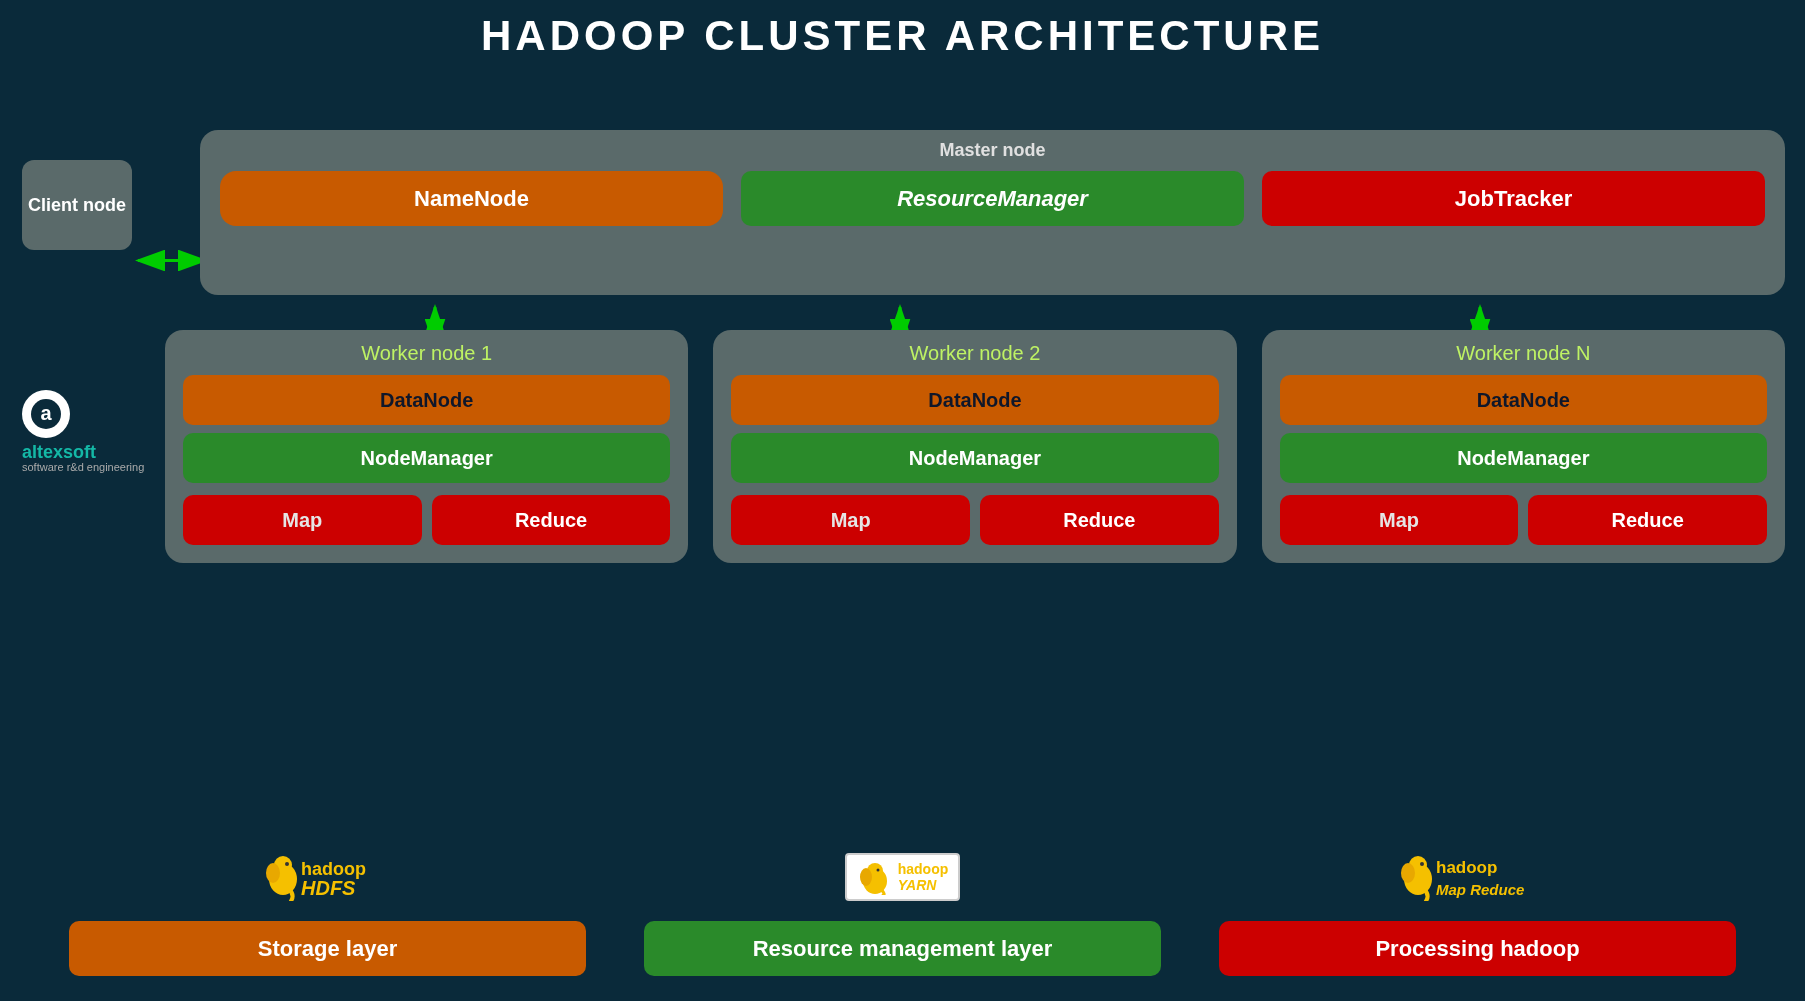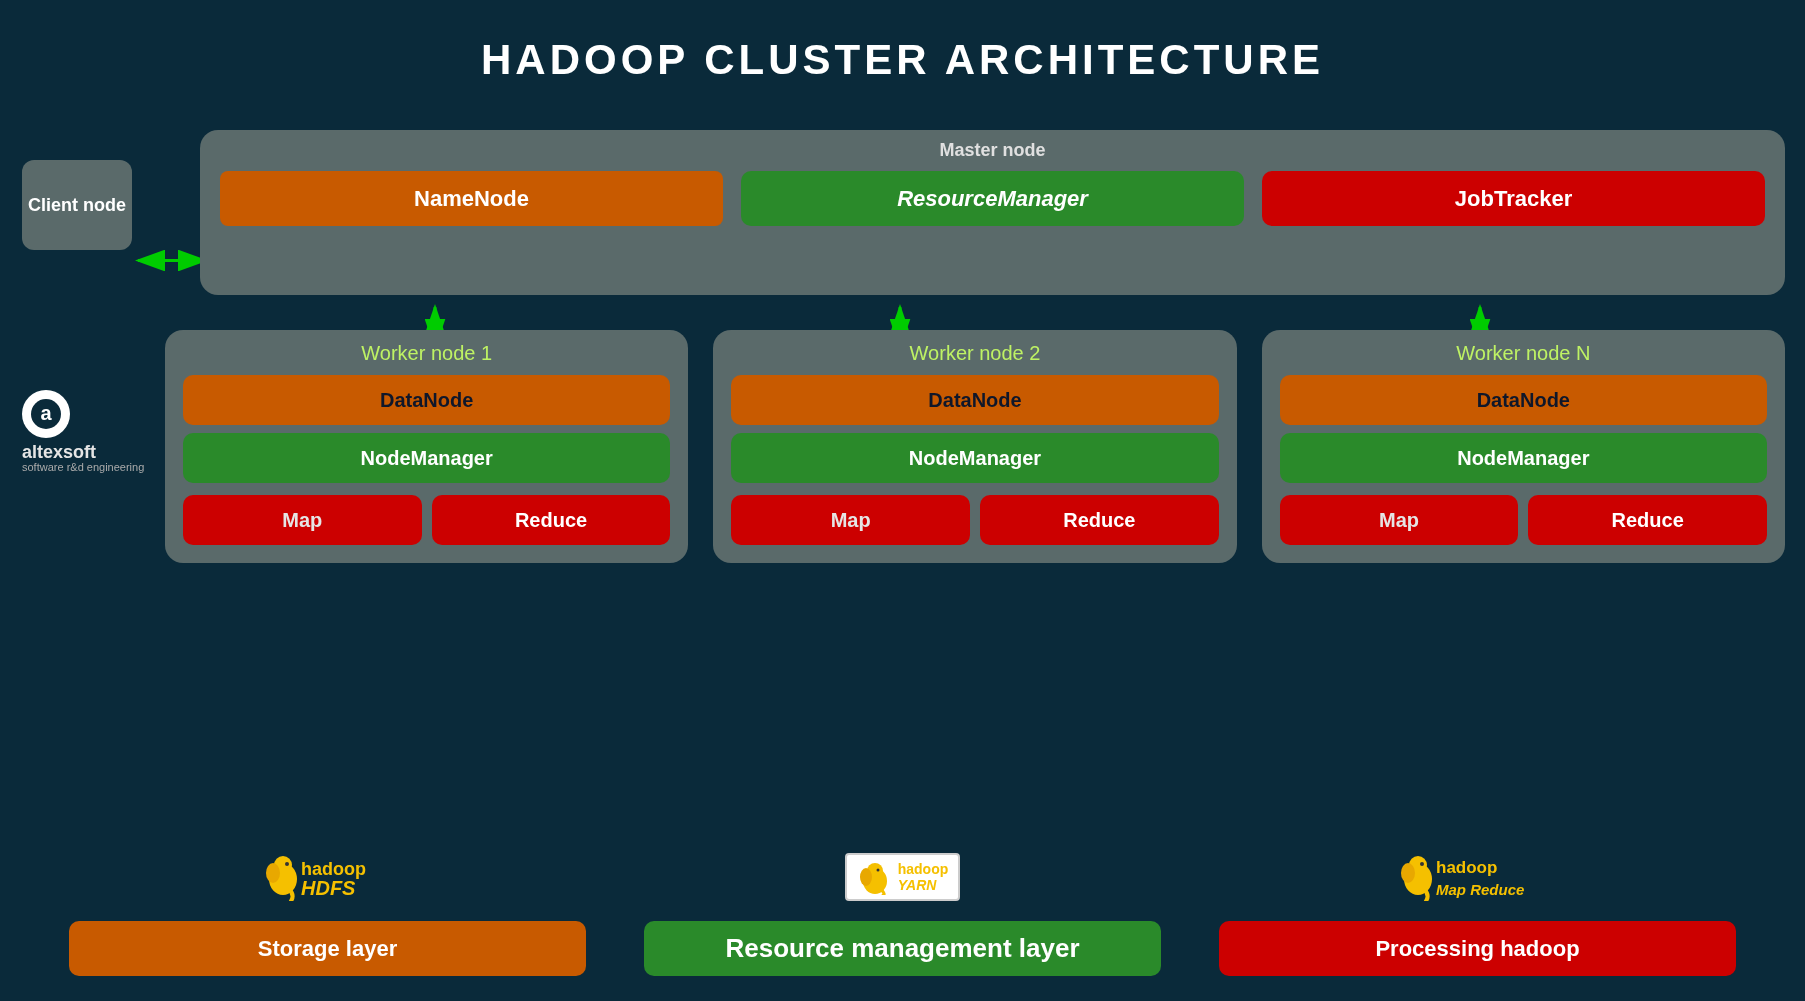--- a/index.html
+++ b/index.html
@@ -12,21 +12,21 @@
       color: #ffffff;
       overflow: hidden;
       position: relative;
     }
 
     .main-title {
       text-align: center;
       font-size: 42px;
       font-weight: 900;
       letter-spacing: 4px;
-      padding-top: 36px;
+      padding-top: 12px;
       color: #ffffff;
     }
 
     .diagram-area {
       position: absolute;
       top: 100px;
       left: 0;
       right: 0;
       bottom: 0;
     }
@@ -71,21 +71,21 @@
 
     .master-components {
       display: flex;
       gap: 18px;
       justify-content: space-between;
     }
 
     .comp-namenode {
       flex: 1;
       background: #c85a00;
-      border-radius: 8px;
+      border-radius: 16px;
       height: 55px;
       display: flex;
       align-items: center;
       justify-content: center;
       font-size: 22px;
       font-weight: 700;
       color: #fff;
     }
 
     .comp-resourcemanager {
@@ -242,21 +242,21 @@
     }
 
     .bottom-label-resource {
       background: #2a8a2a;
       border-radius: 10px;
       width: 90%;
       height: 55px;
       display: flex;
       align-items: center;
       justify-content: center;
-      font-size: 26px;
+      font-size: 22px;
       font-weight: 700;
       color: #fff;
     }
 
     .bottom-label-processing {
       background: #cc0000;
       border-radius: 10px;
       width: 90%;
       height: 55px;
       display: flex;
@@ -294,21 +294,21 @@
       align-items: center;
       justify-content: center;
       font-size: 24px;
       font-weight: 900;
       color: #0a2a3a;
     }
 
     .altexsoft-name {
       font-size: 18px;
       font-weight: 700;
-      color: #e5e5e5;
+      color: #14b8a6;
     }
 
     .altexsoft-sub {
       font-size: 11px;
       color: #aaa;
       margin-top: -2px;
     }
   </style>
 </head>
 <body>

